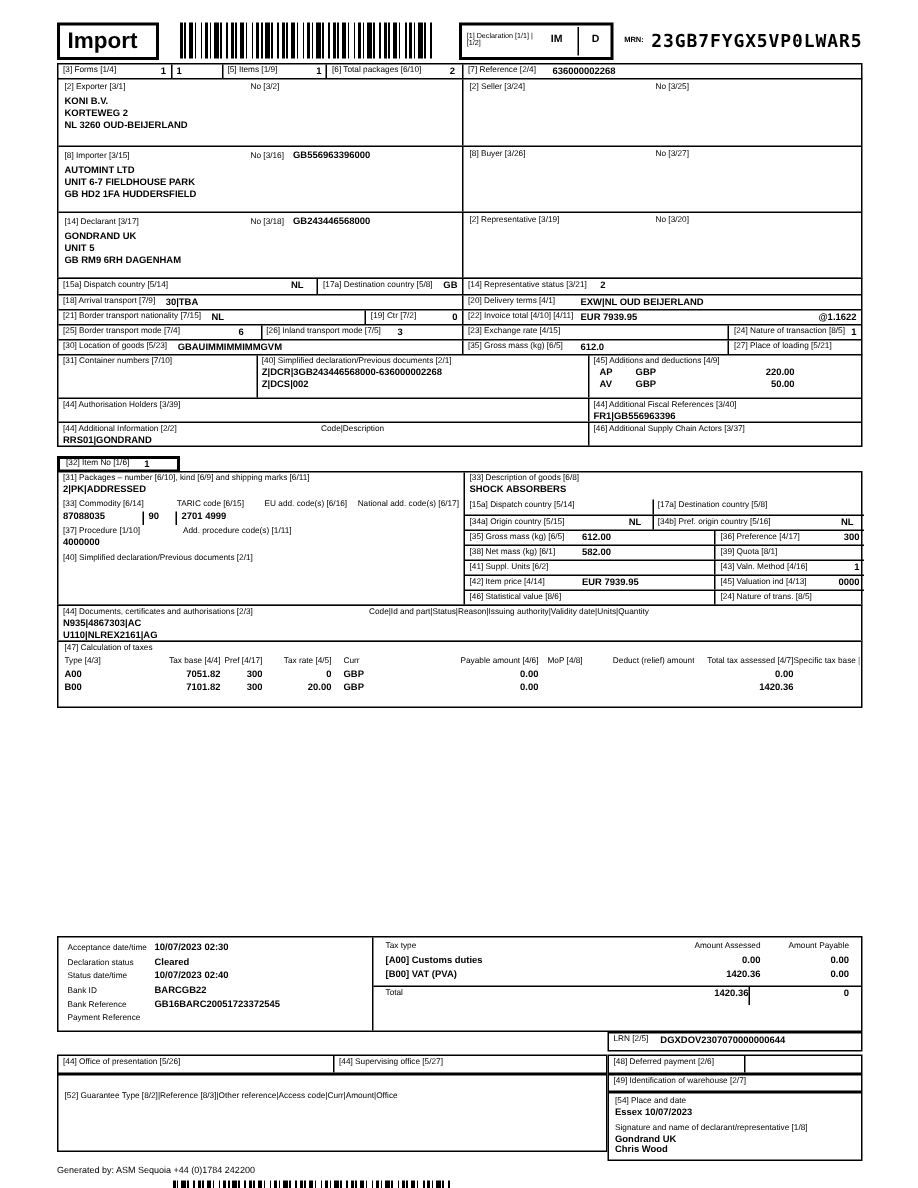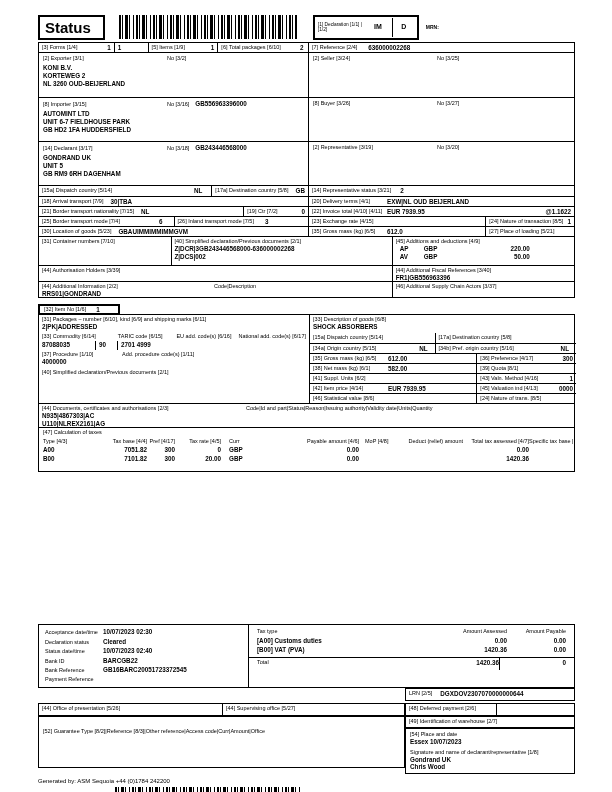--- a/index.html
+++ b/index.html
@@ -78,30 +78,31 @@
   .footer { margin-top:4px; font-size:6px; }
   .bc-bottom { width:185px; height:10px; margin-left:77px; margin-top:3px; }
 </style>
 </head>
 <body>
 
 <div class="page">
 <div class="content">
 
   <div class="hdr">
-    <div class="import-box">Status</div>
+    <div class="import-box">Import</div>
     <div class="barcode bc-top"></div>
     <div class="decl-box">
       <span class="L decl-lbl">[1] Declaration [1/1] | [1/2]</span>
       <span class="V decl-type">IM</span>
       <span class="vsep"></span>
       <span class="V decl-sub">D</span>
     </div>
     <div class="mrn">
       <span class="mrn-lbl">MRN:</span>
+      <span class="mrn-val">23GB7FYGX5VP0LWAR5</span>
     </div>
   </div>
 
   <div class="bx row h11">
     <div class="c" style="width:75px">
       <span class="L">[3] Forms [1/4]</span>
       <span class="V vr">1</span>
     </div>
     <div class="c bl" style="width:34px">
       <span class="V">1</span>

